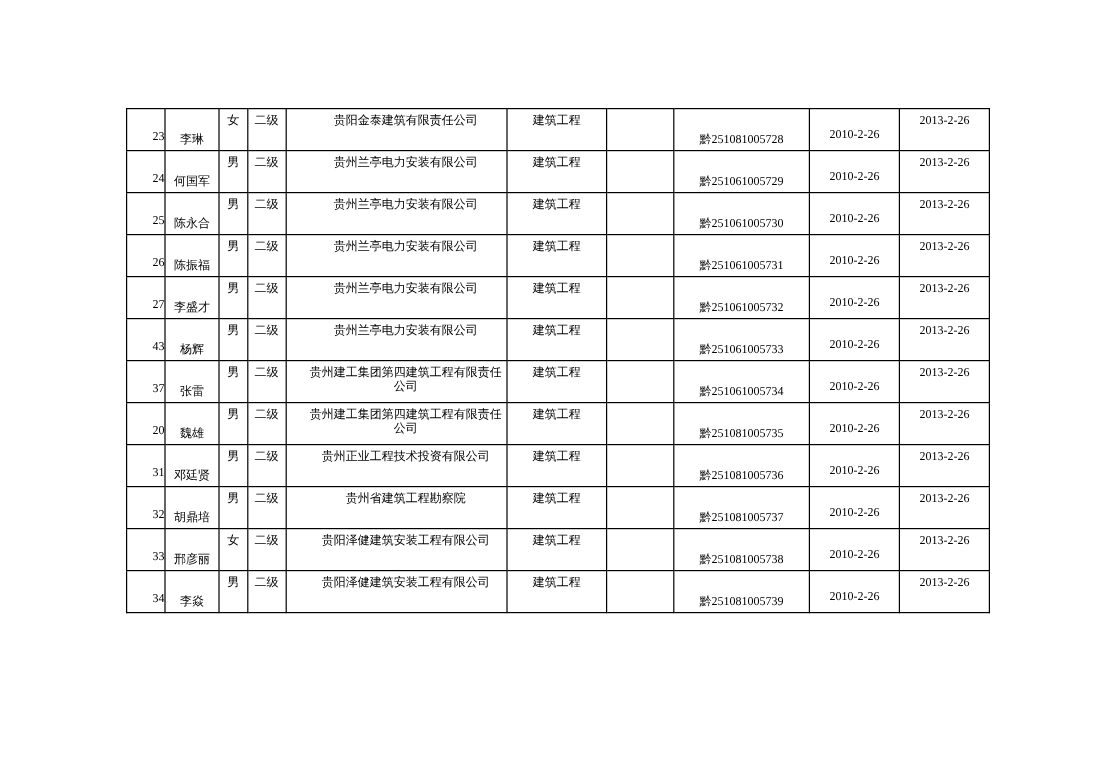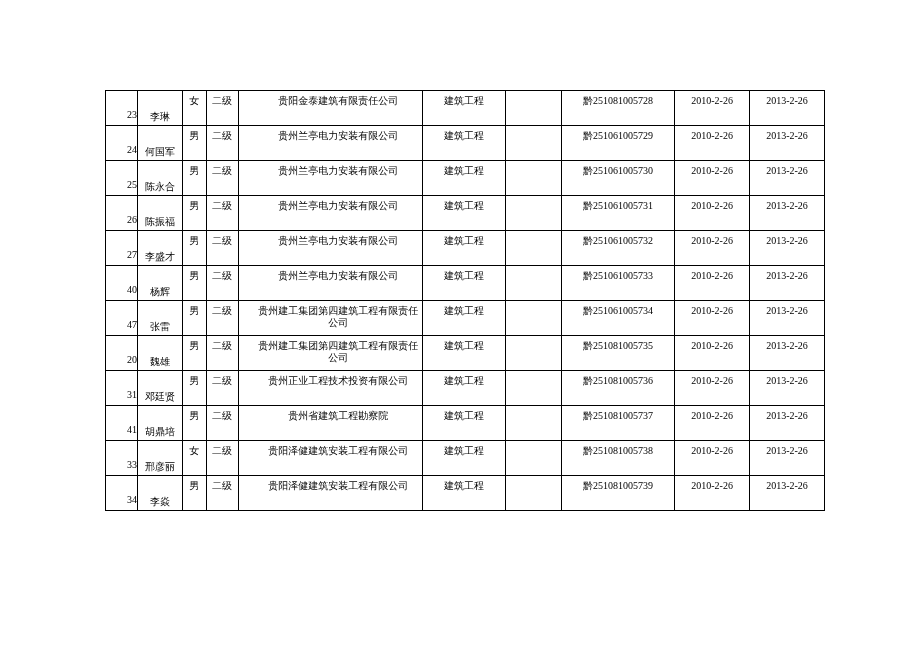--- a/index.html
+++ b/index.html
@@ -59,26 +59,26 @@
       width: 78px;
       vertical-align: top;
       padding-top: 4px;
     }
     td.empty {
       width: 52px;
     }
     td.cert-no {
       width: 106px;
       vertical-align: top;
-      padding-top: 4px;
+      padding-top: 20px;
     }
     td.date1 {
       width: 70px;
       vertical-align: top;
-      padding-top: 4px;
+      padding-top: 16px;
       margin-top: 44px;
     }
     td.date2 {
       width: 70px;
       vertical-align: top;
       padding-top: 4px;
     }
   </style>
 </head>
 <body>
@@ -139,33 +139,33 @@
         <td class="gender">男</td>
         <td class="level">二级</td>
         <td class="company">贵州兰亭电力安装有限公司</td>
         <td class="category">建筑工程</td>
         <td class="empty"></td>
         <td class="cert-no">黔251061005732</td>
         <td class="date1">2010-2-26</td>
         <td class="date2">2013-2-26</td>
       </tr>
       <tr>
-        <td class="row-num">40</td>
+        <td class="row-num">43</td>
         <td class="name">杨辉</td>
         <td class="gender">男</td>
         <td class="level">二级</td>
         <td class="company">贵州兰亭电力安装有限公司</td>
         <td class="category">建筑工程</td>
         <td class="empty"></td>
         <td class="cert-no">黔251061005733</td>
         <td class="date1">2010-2-26</td>
         <td class="date2">2013-2-26</td>
       </tr>
       <tr>
-        <td class="row-num">47</td>
+        <td class="row-num">37</td>
         <td class="name">张雷</td>
         <td class="gender">男</td>
         <td class="level">二级</td>
         <td class="company">贵州建工集团第四建筑工程有限责任公司</td>
         <td class="category">建筑工程</td>
         <td class="empty"></td>
         <td class="cert-no">黔251061005734</td>
         <td class="date1">2010-2-26</td>
         <td class="date2">2013-2-26</td>
       </tr>
@@ -187,21 +187,21 @@
         <td class="gender">男</td>
         <td class="level">二级</td>
         <td class="company">贵州正业工程技术投资有限公司</td>
         <td class="category">建筑工程</td>
         <td class="empty"></td>
         <td class="cert-no">黔251081005736</td>
         <td class="date1">2010-2-26</td>
         <td class="date2">2013-2-26</td>
       </tr>
       <tr>
-        <td class="row-num">41</td>
+        <td class="row-num">32</td>
         <td class="name">胡鼎培</td>
         <td class="gender">男</td>
         <td class="level">二级</td>
         <td class="company">贵州省建筑工程勘察院</td>
         <td class="category">建筑工程</td>
         <td class="empty"></td>
         <td class="cert-no">黔251081005737</td>
         <td class="date1">2010-2-26</td>
         <td class="date2">2013-2-26</td>
       </tr>

